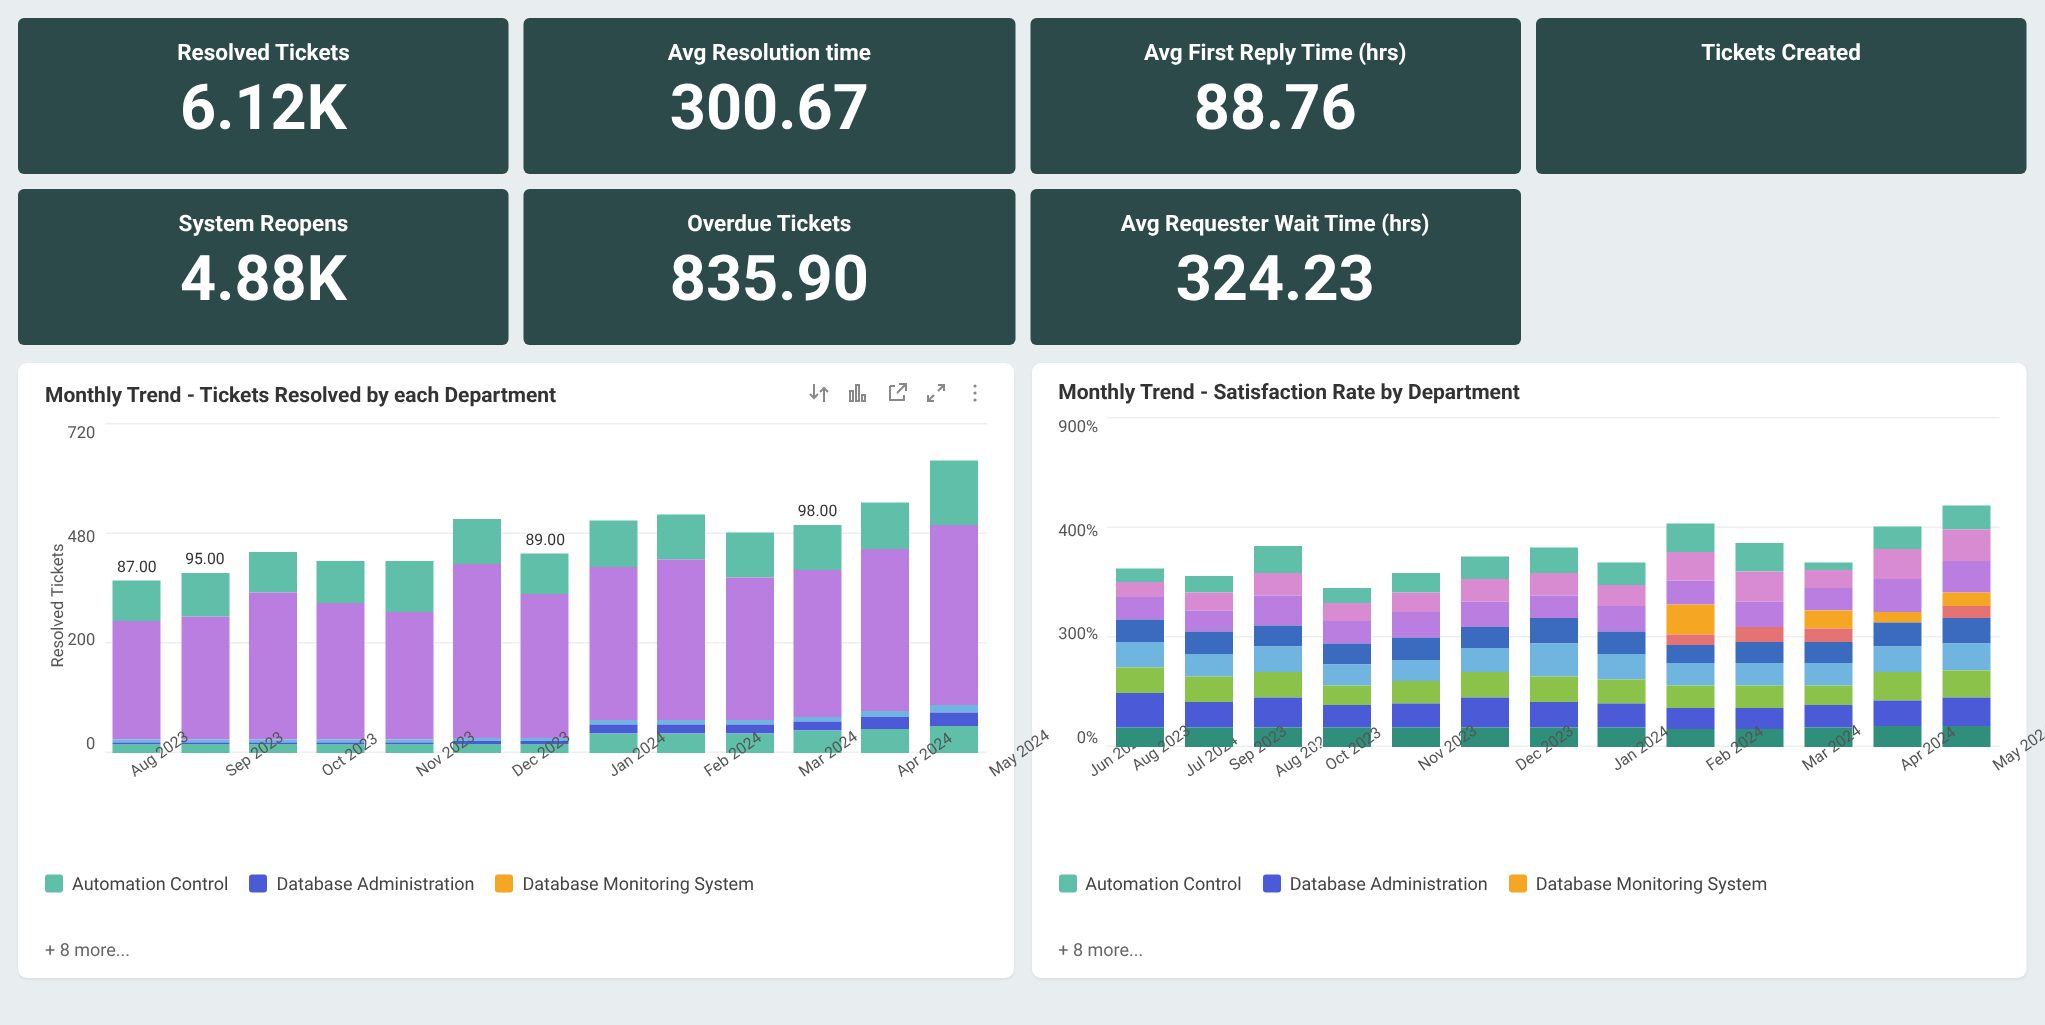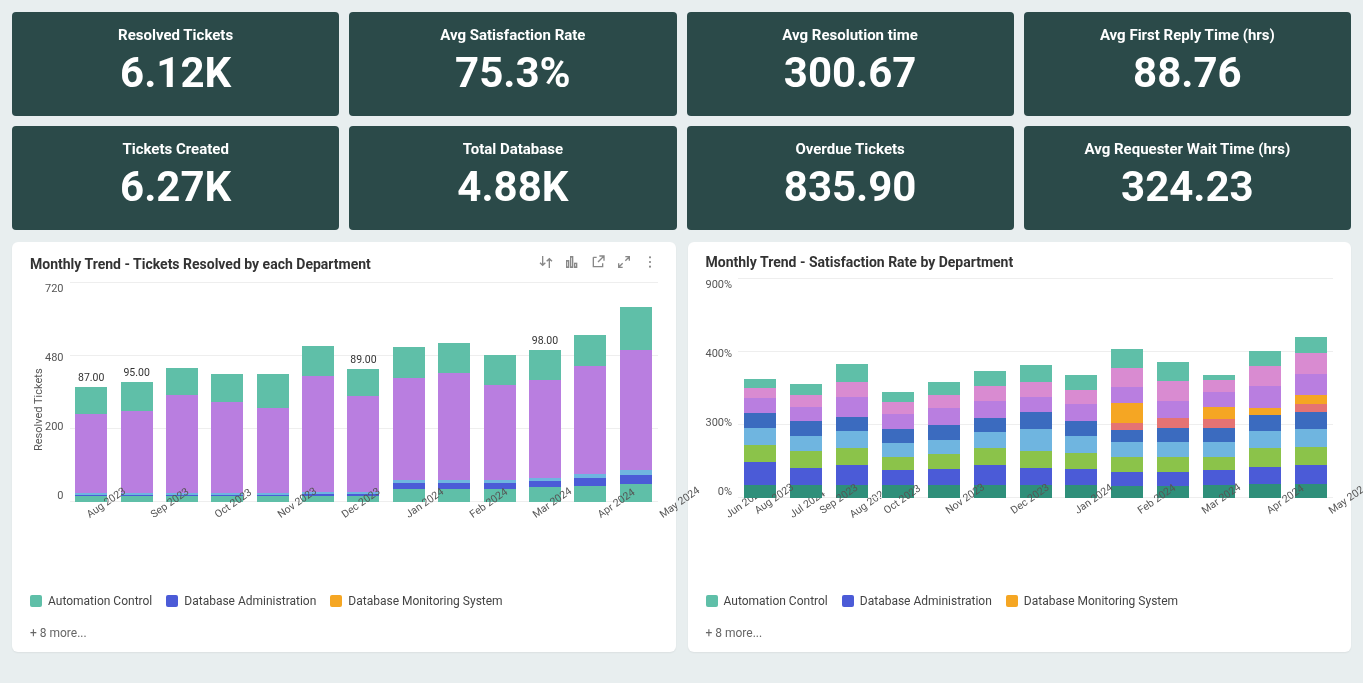--- a/index.html
+++ b/index.html
@@ -65,49 +65,44 @@
   .seg { width:100%; }
   .bar-label { position:absolute; top:-16px; font-size:10.5px; color:#333; white-space:nowrap; }
   .xlabels {
     position:absolute; top:224px; left:0; right:0;
     display:flex; justify-content:space-around; gap:10px; padding:0 4px;
   }
   .xlabel { font-size:10.5px; color:#555; transform:rotate(-35deg); transform-origin:top left; white-space:nowrap; margin-top:4px; margin-left:10px; }
   .legend { margin-top:56px; font-size:12px; color:#444; display:flex; flex-wrap:wrap; gap:14px; align-items:center; }
   .legend-item { display:flex; align-items:center; gap:6px; }
   .swatch { width:12px; height:12px; border-radius:2px; display:inline-block; }
-  .legend-more { width:100%; color:#666; font-size:12px; margin-top:4px; }
+  .legend-more { width:100%; color:#666; font-size:12px; margin-top:16px; }
   .icon { width:16px; height:16px; display:inline-block; }
 </style>
 </head>
 <body>
 
 <div class="kpi-grid">
   <div class="kpi">
     <div class="kpi-label">Resolved Tickets</div>
     <div class="kpi-value">6.12K</div>
   </div>
   <div class="kpi">
-    <div class="kpi-label">Avg Satisfaction Rate</div>
-    <div class="kpi-value">75.3%</div>
-  </div>
-  <div class="kpi">
     <div class="kpi-label">Avg Resolution time</div>
     <div class="kpi-value">300.67</div>
   </div>
   <div class="kpi">
     <div class="kpi-label">Avg First Reply Time (hrs)</div>
     <div class="kpi-value">88.76</div>
   </div>
   <div class="kpi">
     <div class="kpi-label">Tickets Created</div>
-    <div class="kpi-value">6.27K</div>
-  </div>
-  <div class="kpi">
-    <div class="kpi-label">Total Database</div>
+  </div>
+  <div class="kpi">
+    <div class="kpi-label">System Reopens</div>
     <div class="kpi-value">4.88K</div>
   </div>
   <div class="kpi">
     <div class="kpi-label">Overdue Tickets</div>
     <div class="kpi-value">835.90</div>
   </div>
   <div class="kpi">
     <div class="kpi-label">Avg Requester Wait Time (hrs)</div>
     <div class="kpi-value">324.23</div>
   </div>

